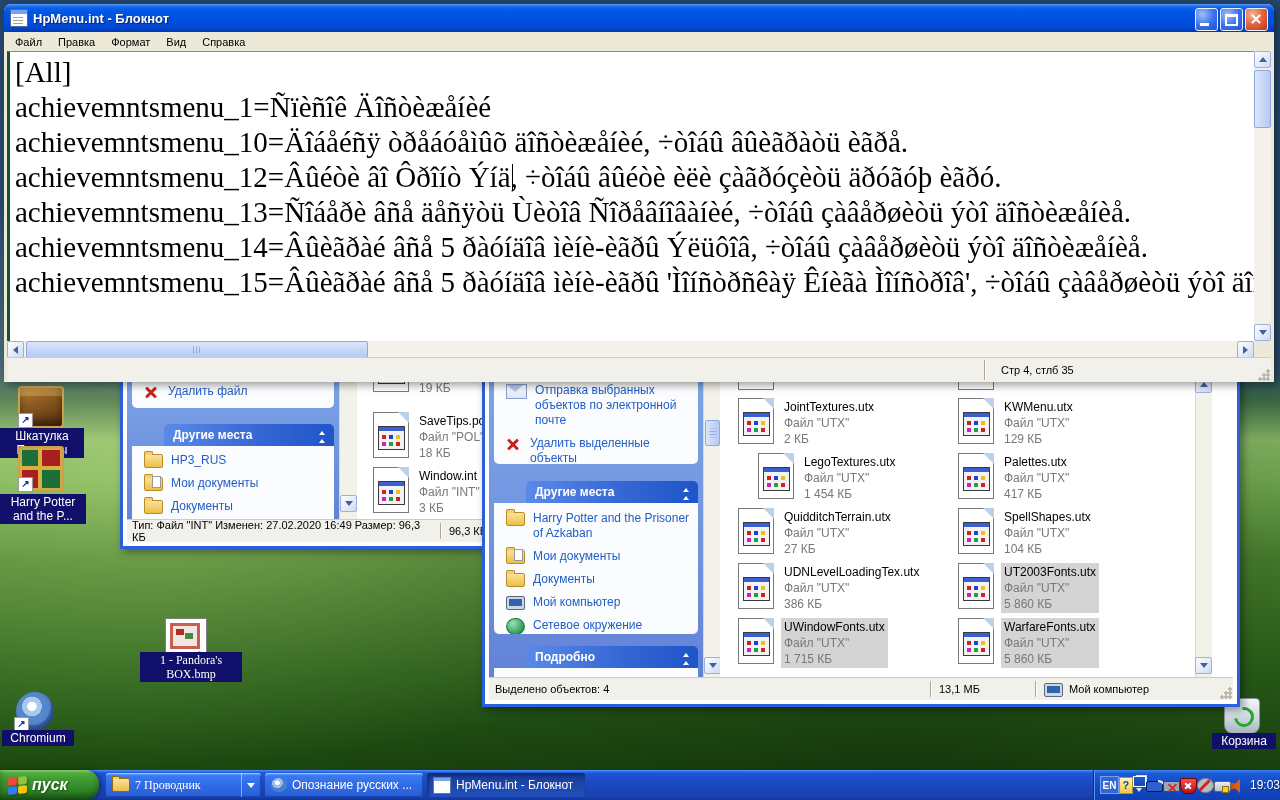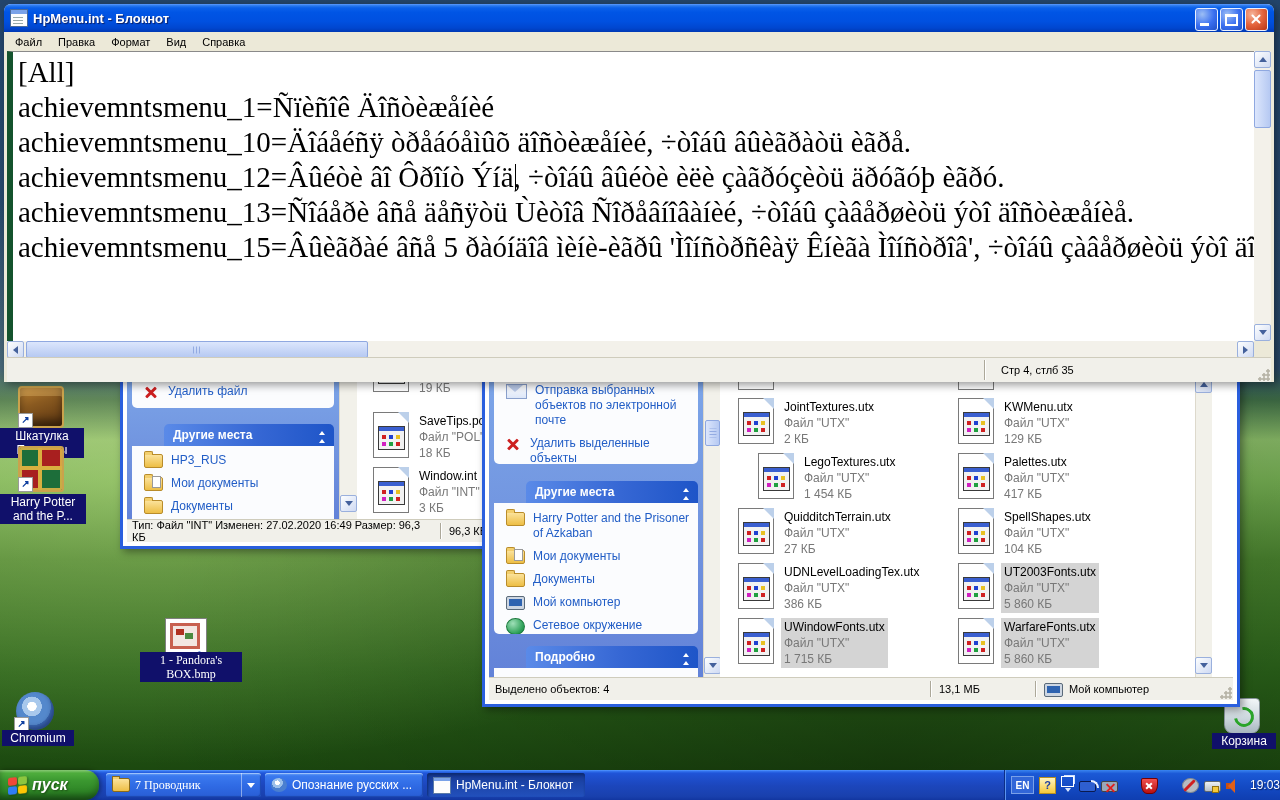--- a/index.html
+++ b/index.html
@@ -67,21 +67,21 @@
     background:radial-gradient(circle at 30% 25%,#9cbef5 0%,#3a6ff0 55%,#1f50c8 100%);}
   .wb.close{background:radial-gradient(circle at 30% 25%,#f5b49a 0%,#e4633c 50%,#b83416 100%);}
   .wb .g-min{position:absolute;left:4px;bottom:4px;width:9px;height:3px;background:#fff;}
   .wb .g-max{position:absolute;left:4px;top:5px;width:9px;height:7px;border:2px solid #fff;border-top-width:3px;}
   .wb .g-x1,.wb .g-x2{position:absolute;left:4px;top:9px;width:12px;height:2px;background:#fff;border-radius:1px;}
   .wb .g-x1{transform:rotate(45deg);} .wb .g-x2{transform:rotate(-45deg);}
   #np-menu{position:absolute;left:3px;top:28px;right:3px;height:19px;background:#ece9d8;display:flex;align-items:center;
     border-bottom:1px solid #d8d4c4;}
   #np-menu span{padding:2px 8px;font-size:11px;color:#000;}
   #np-text{position:absolute;left:3px;top:47px;right:20px;bottom:41px;background:#fff;
-    border-top:1px solid #8a8a8a;border-left:6px solid #14532d;padding:3px 0 8px 5px;overflow:hidden;}
+    border-top:1px solid #8a8a8a;border-left:3px solid #14532d;padding:3px 0 8px 5px;overflow:hidden;}
   .np-line{height:35px;font-family:"Liberation Serif","DejaVu Serif",serif;font-size:29px;line-height:35px;
     white-space:pre;color:#000;}
   #np-caret{position:absolute;left:502px;top:112px;width:1px;height:27px;background:#000;}
   
   .sb-track{position:absolute;background:#f3f1ea;}
   .sbtn{position:absolute;width:17px;height:17px;background:linear-gradient(135deg,#fdfefe,#cfdaf3);
     border:1px solid #9ab0dd;border-radius:2px;display:flex;align-items:center;justify-content:center;box-sizing:border-box;}
   .tri{width:0;height:0;border:4px solid transparent;}
   .tri.up{border-bottom:5px solid #44619c;margin-top:-4px;}
   .tri.down{border-top:5px solid #44619c;margin-bottom:-4px;}
@@ -185,23 +185,23 @@
     box-shadow:inset 1px 2px 3px #0c2a70;}
   .taskbtn .tico{flex:0 0 16px;}
   .tb-folder{width:16px;height:12px;background:linear-gradient(#fbe29a,#edbe45);border:1px solid #8a6a1a;border-radius:1px 2px 2px 2px;position:relative;}
   .tb-folder::before{content:"";position:absolute;left:-1px;top:-3px;width:6px;height:2px;background:#f3cf6d;border:1px solid #8a6a1a;border-bottom:none;}
   .tb-chrom{width:14px;height:14px;border-radius:50%;
     background:radial-gradient(circle at 40% 35%,#fff 0 18%,#9cc0ea 19% 40%,#4a7fd0 41% 100%);}
   .tb-note{width:13px;height:15px;background:#fdfdfd;border:1px solid #5a7aa8;position:relative;}
   .tb-note::before{content:"";position:absolute;left:0;top:0;right:0;height:3px;background:#7aa2e8;}
   .tb-arrow{margin-left:auto;border-left:1px solid rgba(255,255,255,.45);padding-left:5px;align-self:stretch;display:flex;align-items:center;}
   .tb-arrow i{width:0;height:0;border:4px solid transparent;border-top:5px solid #fff;margin-top:4px;}
-  #tray{position:absolute;right:0;top:0;width:276px;height:30px;
+  #tray{position:absolute;right:0;top:0;width:187px;height:30px;
     background:linear-gradient(180deg,#3a85f0 0%,#1b59d6 12%,#134ac4 55%,#0f3eb0 100%);
-    border-left:1px solid #0c2e86;box-shadow:inset 1px 0 0 #5c94f0;display:flex;align-items:center;gap:5px;padding-left:6px;box-sizing:border-box;}
+    border-left:1px solid #0c2e86;box-shadow:inset 1px 0 0 #5c94f0;display:flex;align-items:center;padding-left:6px;box-sizing:border-box;}
   #tray .lang{width:21px;height:16px;background:#3166d8;border:1px solid #7aa0e8;color:#fff;font-size:10px;font-weight:bold;
     display:flex;align-items:center;justify-content:center;}
   #tray .help{width:15px;height:15px;background:linear-gradient(#fff4c0,#f5c93c);border:1px solid #b89020;color:#2040a0;
     font-size:11px;font-weight:bold;display:flex;align-items:center;justify-content:center;}
   #tray .restore{display:flex;flex-direction:column;align-items:center;gap:1px;}
   #tray .restore .sq{width:11px;height:9px;border:1px solid #fff;box-shadow:2px -2px 0 -1px #cfe0ff;}
   #tray .restore i{width:0;height:0;border:3px solid transparent;border-top:4px solid #d8e6ff;}
   .ti{width:15px;height:15px;position:relative;flex:0 0 15px;}
   .ti-net{background:#2e5fd0;border:1px solid #0a1a50;border-radius:2px;width:11px;height:9px;margin-top:3px;}
   .ti-net::after{content:"";position:absolute;right:-4px;top:-2px;width:6px;height:6px;border:2px solid #e8f0ff;
@@ -549,20 +549,21 @@
       <span>Формат</span>
       <span>Вид</span>
       <span>Справка</span>
     </div>
     <div id="np-text">
       <div class="np-line">[All]</div>
       <div class="np-line">achievemntsmenu_1=Ñïèñîê Äîñòèæåíèé</div>
       <div class="np-line">achievemntsmenu_10=Äîáåéñÿ òðåáóåìûõ äîñòèæåíèé, ÷òîáû âûèãðàòü èãðå.</div>
       <div class="np-line">achievemntsmenu_12=Âûéòè âî Ôðîíò Ýíä, ÷òîáû âûéòè èëè çàãðóçèòü äðóãóþ èãðó.</div>
       <div class="np-line">achievemntsmenu_13=Ñîáåðè âñå äåñÿòü Ùèòîâ Ñîðåâíîâàíèé, ÷òîáû çàâåðøèòü ýòî äîñòèæåíèå.</div>
+      <div class="np-line">achievemntsmenu_14=Âûèãðàé âñå 5 ðàóíäîâ ìèíè-èãðû Ýëüôîâ, ÷òîáû çàâåðøèòü ýòî äîñòèæåíèå.</div>
       <div class="np-line">achievemntsmenu_15=Âûèãðàé âñå 5 ðàóíäîâ ìèíè-èãðû 'Ìîíñòðñêàÿ Êíèãà Ìîíñòðîâ', ÷òîáû çàâåðøèòü ýòî äîñòèæåíèå.</div>
       <div id="np-caret"></div>
     </div>
     <div class="sb-track" id="np-vscroll">
       <div class="sbtn" style="left:0;top:0;">
           <span class="tri up"></span>
         </div>
       <div class="sthumb" style="left:0;top:19px;width:17px;height:58px;"></div>
       <div class="sbtn" style="left:0;bottom:0;">
           <span class="tri down"></span>

